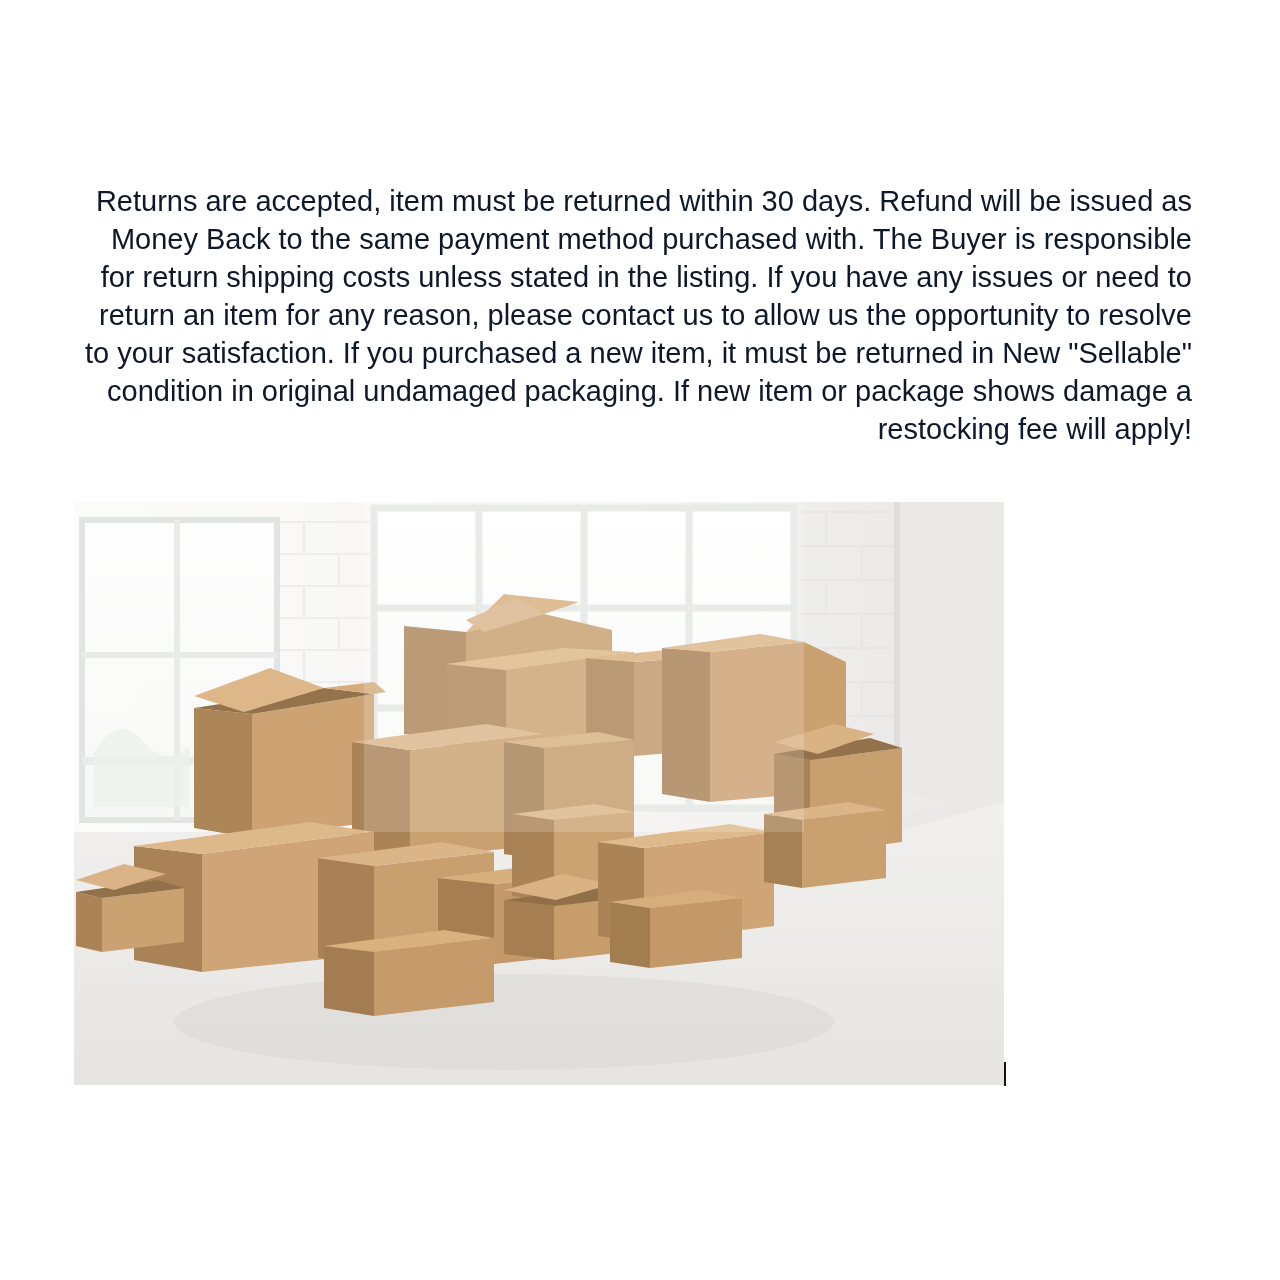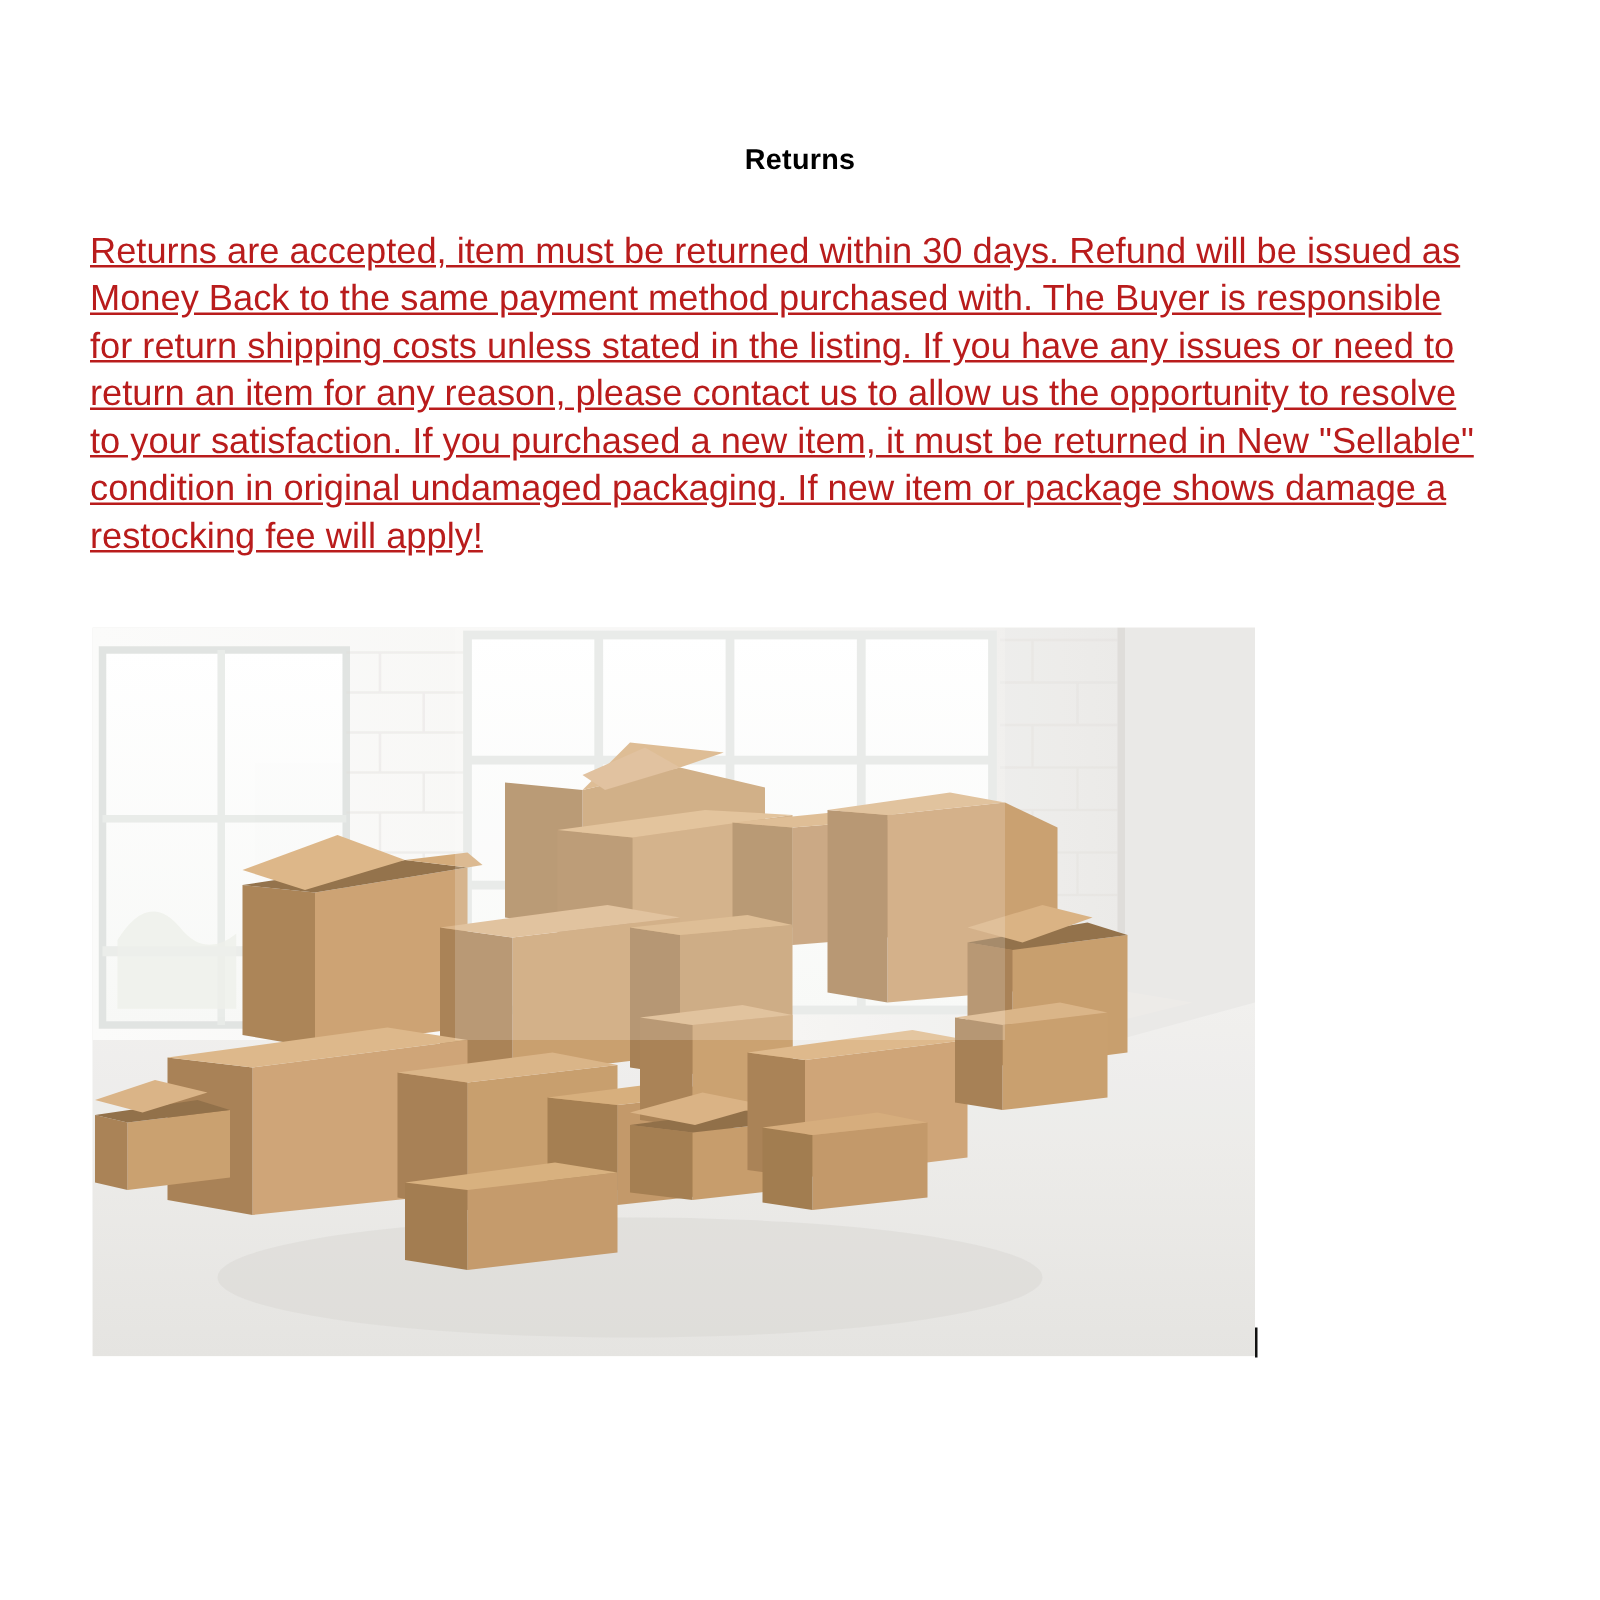--- a/index.html
+++ b/index.html
@@ -30,23 +30,22 @@
     font-weight: bold;
     letter-spacing: 0.2px;
   }
   .doc-body {
     position: absolute;
     top: 182px;
     left: 72px;
     width: 1120px;
     font-size: 29px;
     line-height: 38px;
-    text-align: left;
-    color: #b91c1c;
-    text-decoration: underline;
+    text-align: right;
+    color: #0f172a;
   }
   .figure {
     position: absolute;
     left: 74px;
     top: 502px;
     width: 930px;
     height: 583px;
     overflow: hidden;
     background: #f2f2f0;
   }
@@ -62,21 +61,20 @@
     width: 2px;
     height: 24px;
     background: #111;
   }
 </style>
 </head>
 <body>
 
 <div class="page">
 
-  <div class="doc-title">Returns</div>
 
   <div class="doc-body">Returns are accepted, item must be returned within 30 days. Refund will be issued as Money Back to the same payment method purchased with. The Buyer is responsible for return shipping costs unless stated in the listing. If you have any issues or need to return an item for any reason, please contact us to allow us the opportunity to resolve to your satisfaction. If you purchased a new item, it must be returned in New "Sellable" condition in original undamaged packaging. If new item or package shows damage a restocking fee will apply!</div>
 
   <div class="figure">
     <svg viewBox="0 0 930 583" preserveAspectRatio="none">
       <defs>
         <linearGradient id="wallgrad" x1="0" y1="0" x2="1" y2="0">
           <stop offset="0%" stop-color="#fbfbfa"></stop>
           <stop offset="55%" stop-color="#f6f5f3"></stop>
           <stop offset="100%" stop-color="#e6e5e3"></stop>

